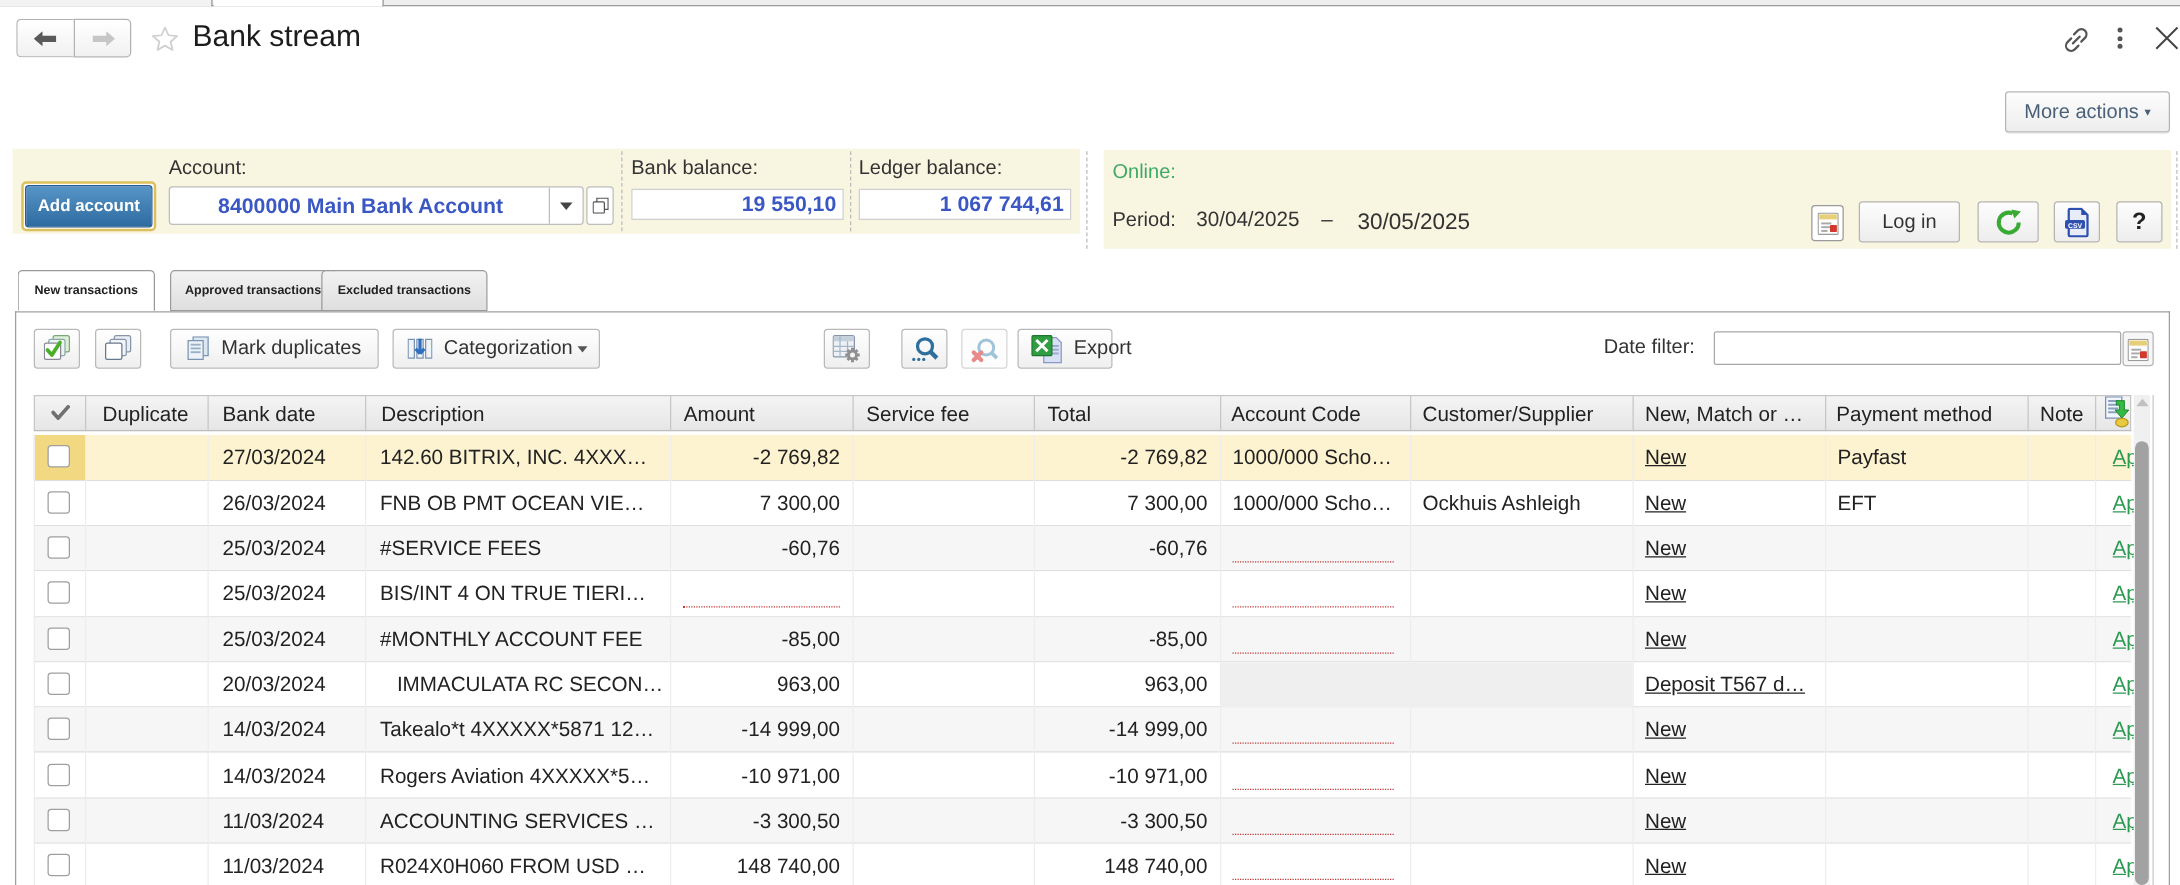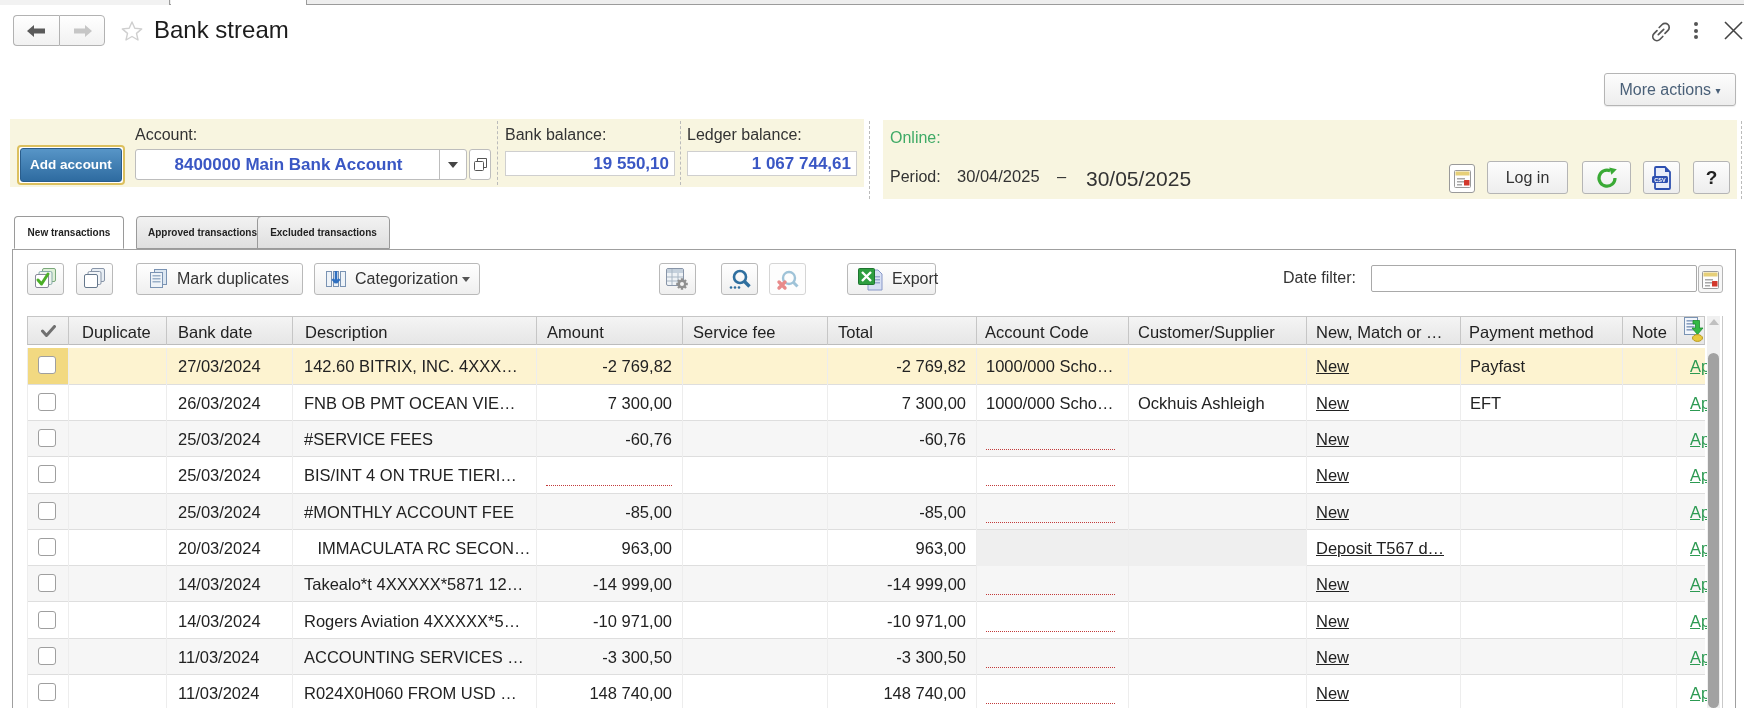--- a/index.html
+++ b/index.html
@@ -122,21 +122,21 @@
   <div class="lbl" style="left:687px;top:126px;">Ledger balance:</div>
   <div class="whitebox" style="left:687px;top:151px;width:170px;height:25px;border-color:#cfcfcf;">
     <div class="bluetxt" style="position:absolute;right:5px;top:0;line-height:23px;">1 067 744,61</div>
   </div>
 
   <div class="ypanel" style="left:883px;top:120px;width:854px;height:79px;"></div>
   <div class="lbl" style="left:890px;top:129px;color:#3faa66;font-size:16px;">Online:</div>
   <div class="lbl" style="left:890px;top:168px;font-size:16px;">Period:</div>
   <div class="lbl" style="left:957px;top:167px;font-size:16.5px;">30/04/2025</div>
   <div class="lbl" style="left:1057px;top:167px;font-size:16.5px;">–</div>
-  <div class="lbl" style="left:1086px;top:167px;font-size:21px;">30/05/2025</div>
+  <div class="lbl" style="left:1086px;top:167px;font-size:18px;">30/05/2025</div>
   <div class="whitebox" style="left:1449px;top:164px;width:26px;height:29px;border-radius:3px;border-color:#9a9a9a;">
     <svg width="17" height="18" style="position:absolute;left:4px;top:5px" viewBox="0 0 17 18">
       <rect x="0.5" y="0.5" width="16" height="17" fill="#fdfdfd" stroke="#9a9a9a" rx="1"></rect>
       <rect x="1.5" y="1.5" width="14" height="4" fill="#e6cf78"></rect>
       <rect x="3" y="8" width="8" height="1.5" fill="#a8a8a8"></rect>
       <rect x="3" y="11" width="8" height="1.5" fill="#a8a8a8"></rect>
       <rect x="3" y="14" width="5" height="1.5" fill="#a8a8a8"></rect>
       <rect x="10" y="10" width="5.5" height="5.5" fill="#d2382c" rx="0.5"></rect>
     </svg>
   </div>
@@ -221,21 +221,21 @@
       <circle cx="11" cy="19.5" r="1.3" fill="#2f6f9f"></circle>
     </svg>
   </div>
   <div class="tbtn" style="left:769px;top:263px;width:37px;background:#fdfdfd;border-color:#d5d5d5;">
     <svg width="24" height="24" style="position:absolute;left:6px;top:4px" viewBox="0 0 24 24">
       <circle cx="13" cy="10" r="6" fill="none" stroke="#9fc3d8" stroke-width="2.4"></circle>
       <path d="M17.5 14.5 L21.5 18.5" stroke="#9fc3d8" stroke-width="3"></path>
       <path d="M3 14 L9 20 M9 14 L3 20" stroke="#e88a8a" stroke-width="3.4" stroke-linecap="round"></path>
     </svg>
   </div>
-  <div class="tbtn" style="left:847px;top:263px;width:89px;text-decoration:underline;">
+  <div class="tbtn" style="left:814px;top:263px;width:76px;text-decoration:underline;">
     <svg width="26" height="24" style="position:absolute;left:10px;top:4px" viewBox="0 0 26 24">
       <path d="M10 2 L20 2 L24 6 L24 22 L10 22 Z" fill="#d8e0f4" stroke="#8898c8"></path>
       <rect x="12" y="8" width="10" height="1.5" fill="#9aa8d0"></rect>
       <rect x="12" y="11" width="10" height="1.5" fill="#9aa8d0"></rect>
       <rect x="12" y="14" width="10" height="1.5" fill="#9aa8d0"></rect>
       <rect x="0.5" y="0.5" width="16" height="16" rx="1" fill="#2e9e40" stroke="#1e7430"></rect>
       <path d="M4 4 L13 13 M13 4 L4 13" stroke="#fff" stroke-width="2.4"></path>
     </svg>
     <span class="cap" style="position:absolute;left:44px;top:0;line-height:30px;">Export</span>
   </div>

